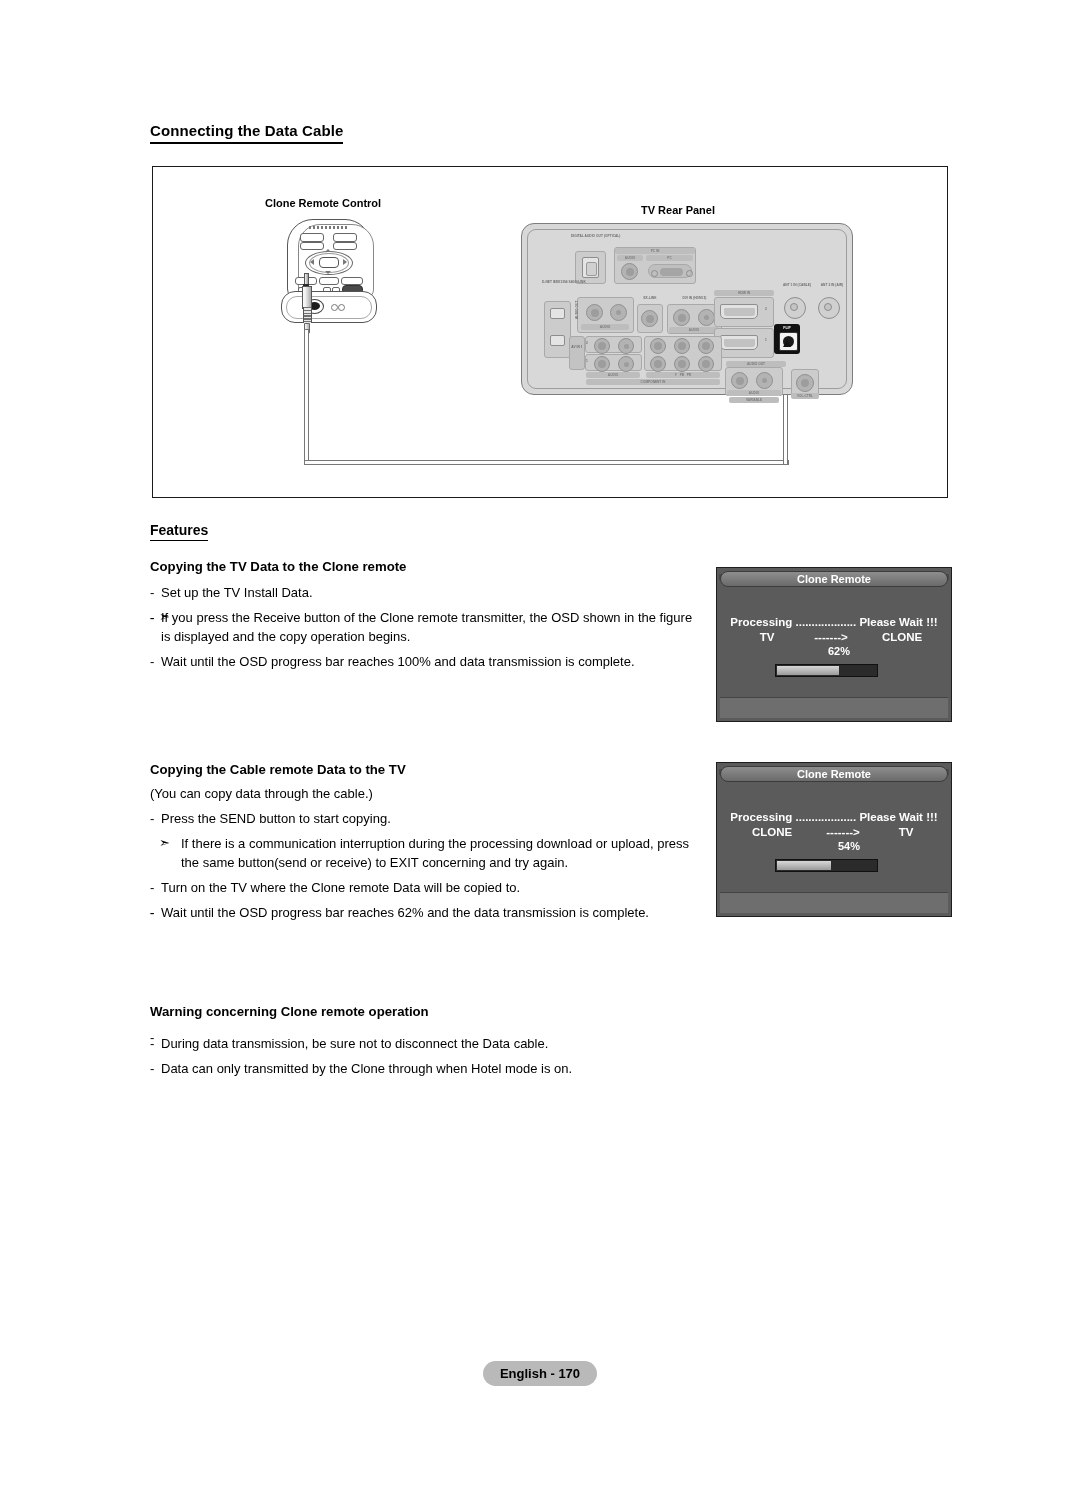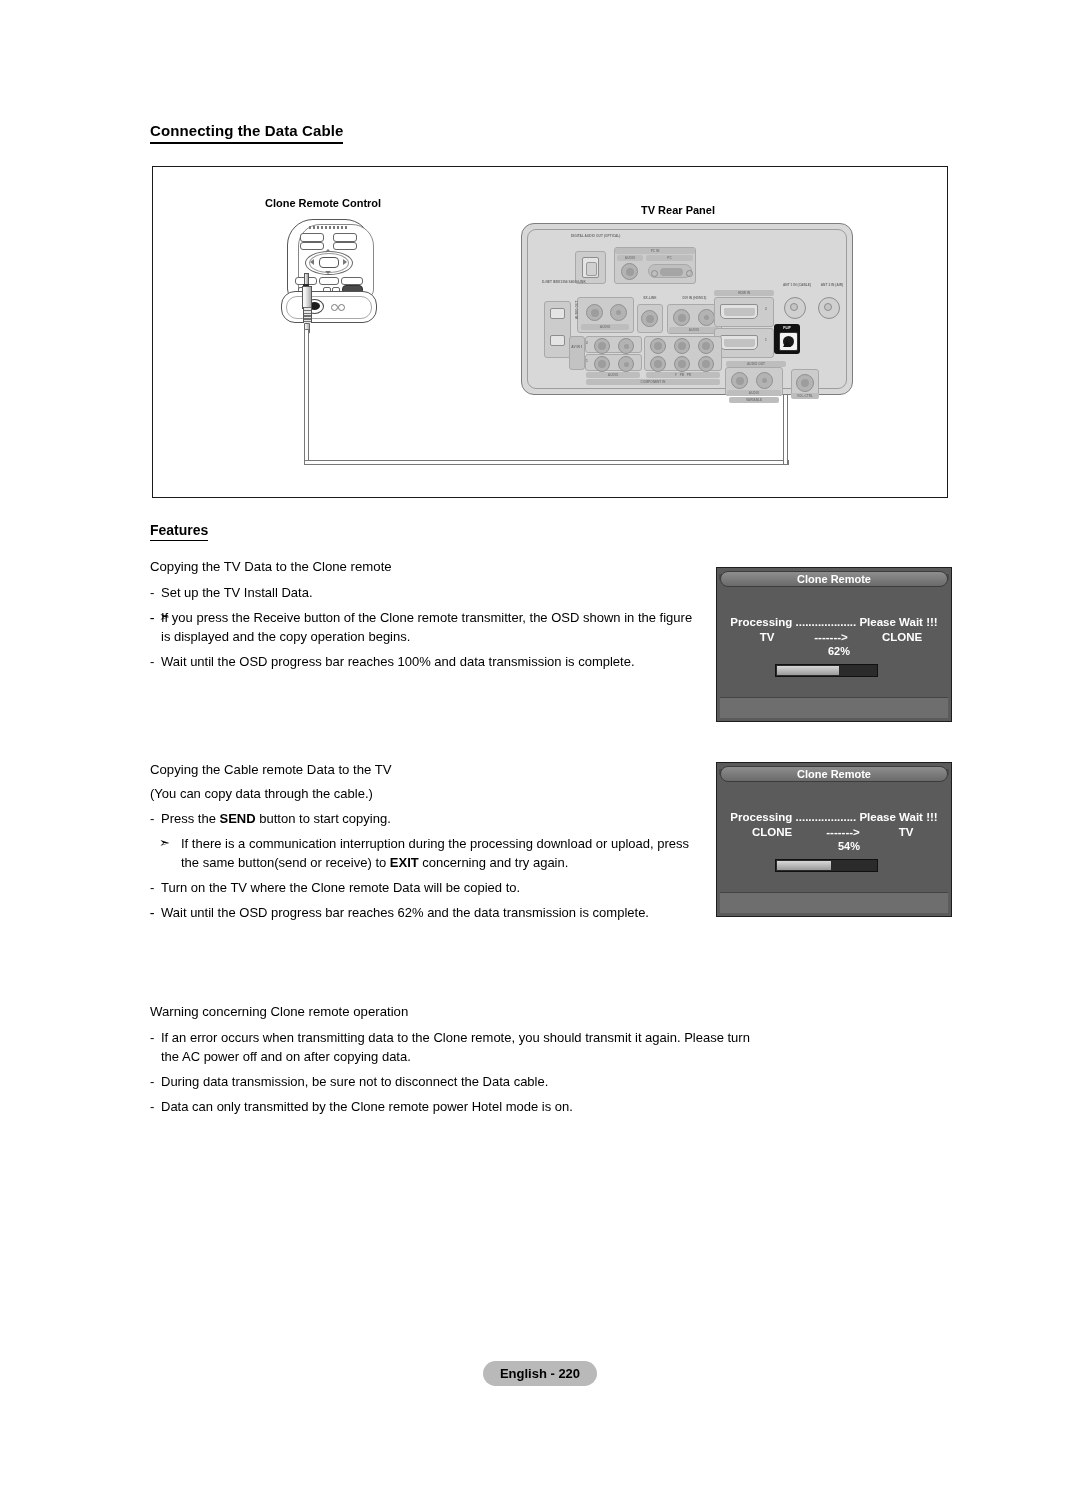--- a/index.html
+++ b/index.html
@@ -326,21 +326,21 @@
     position: absolute;
     font-size: 14px;
     font-weight: bold;
     border-bottom: 1.6px solid #000;
     padding-bottom: 2px;
     display: inline-block;
   }
   .sub-title {
     position: absolute;
     font-size: 13.2px;
-    font-weight: normal;
+    font-weight: bold;
     white-space: nowrap;
   }
   .textcol {
     position: absolute;
     font-size: 13px;
     line-height: 19px;
   }
   .li {
     position: relative;
     padding-left: 11px;
@@ -452,21 +452,21 @@
     width: 114px;
     height: 25px;
     background: #b9b9b9;
     border-radius: 13px;
     text-align: center;
     line-height: 25px;
     font-size: 13px;
     font-weight: bold;
     color: #000;
   }
-  b.inl { font-weight: bold; }
+  b.inl { font-weight: normal; }
 </style>
 </head>
 <body>
 
 <div class="page-heading">Connecting the Data Cable</div>
 
 <div class="figure-box">
 
   <div class="fig-caption" id="cap-remote">Clone Remote Control</div>
   <div class="fig-caption" id="cap-tv">TV Rear Panel</div>
@@ -694,23 +694,23 @@
   <div class="plain">(You can copy data through the cable.)</div>
   <div class="li"><span class="dash">-</span><span>Press the </span><b class="inl">SEND</b><span> button to start copying.</span></div>
   <div class="note"><span class="arr">➣</span><span>If there is a communication interruption during the processing download or upload, press the same button(send or receive) to </span><b class="inl">EXIT</b><span> concerning and try again.</span></div>
   <div class="li"><span class="dash">-</span><span>Turn on the TV where the Clone remote Data will be copied to.</span></div>
   <div class="li"><span class="dash">-</span></div>
   <div class="li"><span class="dash">-</span><span>Wait until the OSD progress bar reaches 62% and the data transmission is complete.</span></div>
 </div>
 
 <div class="sub-title" style="left:150px; top:1004px;">Warning concerning Clone remote operation</div>
 <div class="textcol" style="left:150px; top:1028px; width:620px;">
-  <div class="li"><span class="dash">-</span><span>If an error occurs when transmitting data to the Clone remote, you should transmit it again. Please turn the AC power off and on after copying data.</span></div>
+  <div class="li"><span class="dash">-</span></div>
   <div class="li"><span class="dash">-</span><span>During data transmission, be sure not to disconnect the Data cable.</span></div>
-  <div class="li"><span class="dash">-</span><span>Data can only transmitted by the Clone remote power Hotel mode is on.</span></div>
+  <div class="li"><span class="dash">-</span><span>Data can only transmitted by the Clone through when Hotel mode is on.</span></div>
 </div>
 
 <div class="osd" style="left:716px; top:567px;">
   <div class="osd-titlebar-edge" style="left:2px;"></div>
   <div class="osd-titlebar-edge" style="right:2px;"></div>
   <div class="osd-titlebar">
     <div class="osd-title">Clone Remote</div>
   </div>
   <div class="osd-line1">Processing ................... Please Wait !!!</div>
   <div class="osd-line2" style="left:24px; width:52px;">TV</div>
@@ -733,13 +733,13 @@
   <div class="osd-line2" style="left:20px; width:70px;">CLONE</div>
   <div class="osd-line2" style="left:92px; width:68px;">-------&gt;</div>
   <div class="osd-line2" style="left:162px; width:54px;">TV</div>
   <div class="osd-pct" style="left:52px; width:160px;">54%</div>
   <div class="osd-bar">
     <div class="osd-bar-fill" id="osd2-fill" style="width: 54px;"></div>
   </div>
   <div class="osd-footer"></div>
 </div>
 
-<div class="footer-pill">English - 220</div>
+<div class="footer-pill">English - 170</div>
 
 </body></html>

